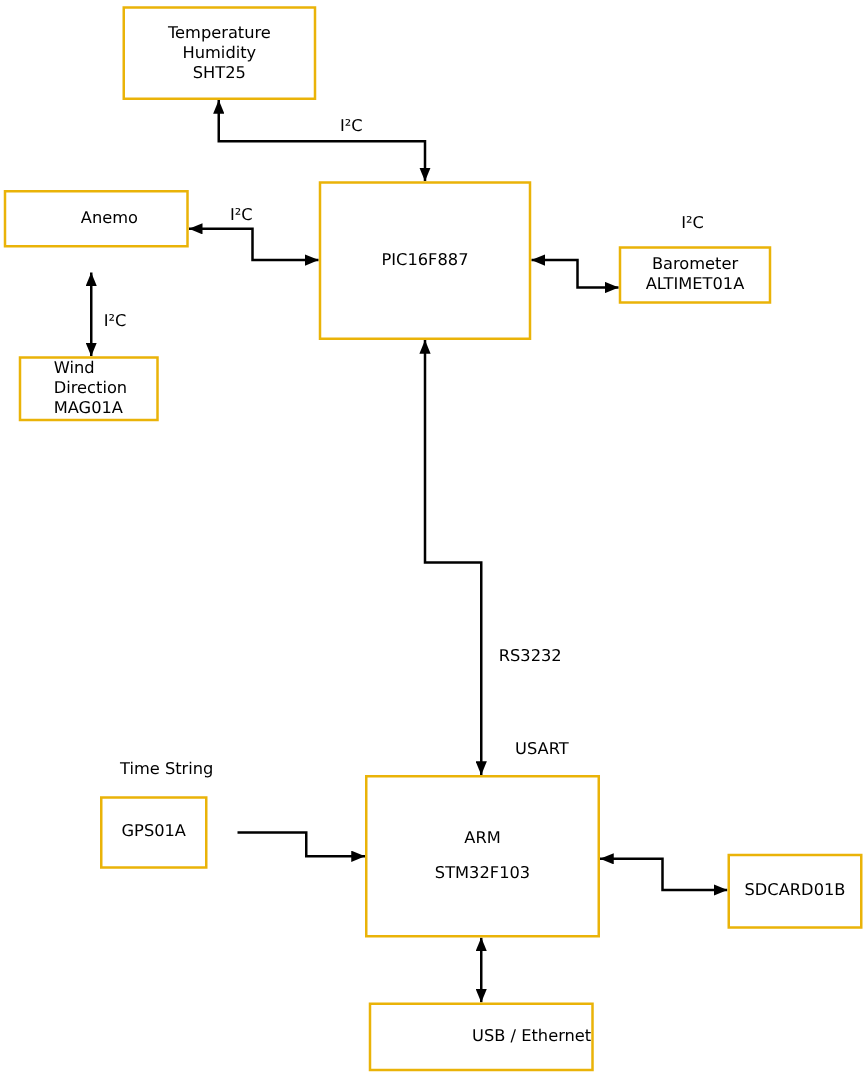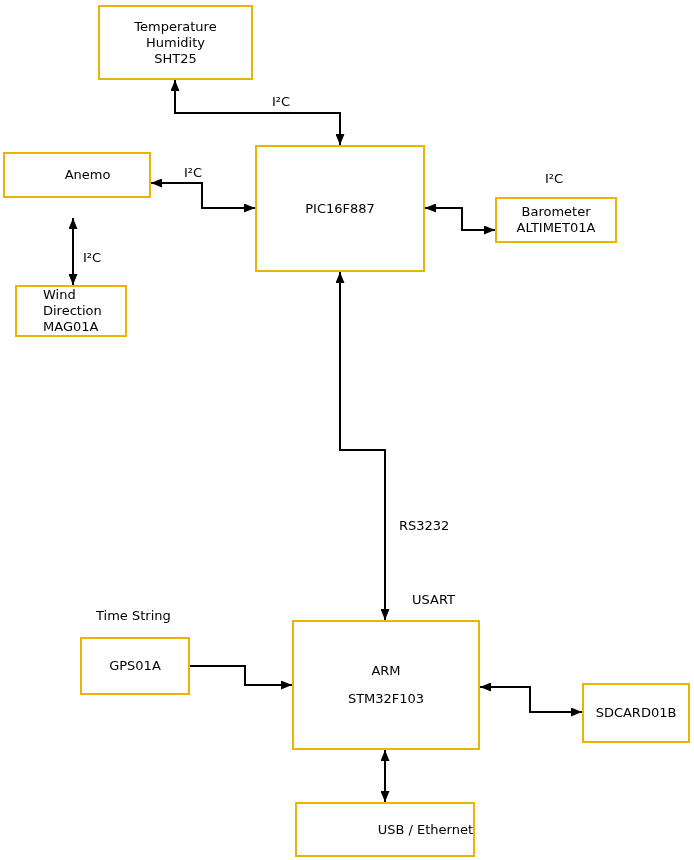--- a/index.html
+++ b/index.html
@@ -83,21 +83,21 @@
 
   <div class="node" style="left:255px; top:145px; width:170px; height:127px;">
     <span>PIC16F887</span>
   </div>
 
   <div class="node" style="left:495px; top:197px; width:122px; height:46px;">
     <span>Barometer</span>
     <span>ALTIMET01A</span>
   </div>
 
-  <div class="node" style="left:80px; top:637px; width:110px; height:58px;">
+  <div class="node" style="left:80px; top:637px; width:86px; height:58px;">
     <span>GPS01A</span>
   </div>
 
   <div class="node gap-lines" style="left:292px; top:620px; width:188px; height:130px;gap:12px;">
     <span>ARM</span>
     <span>STM32F103</span>
   </div>
 
   <div class="node" style="left:582px; top:683px; width:108px; height:60px;">
     <span>SDCARD01B</span>

